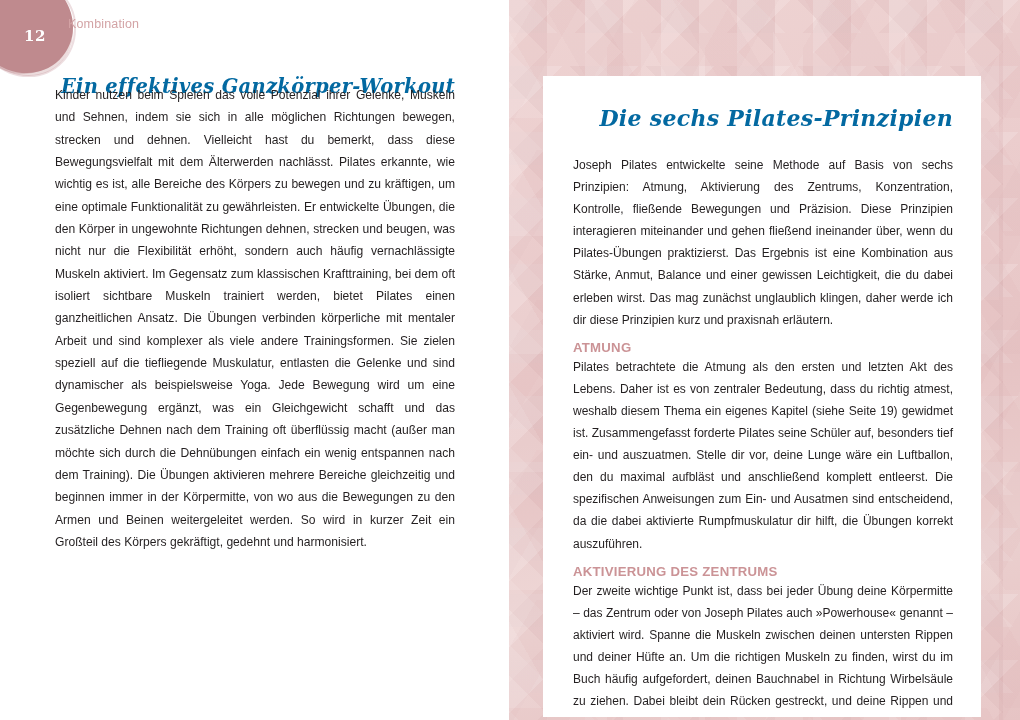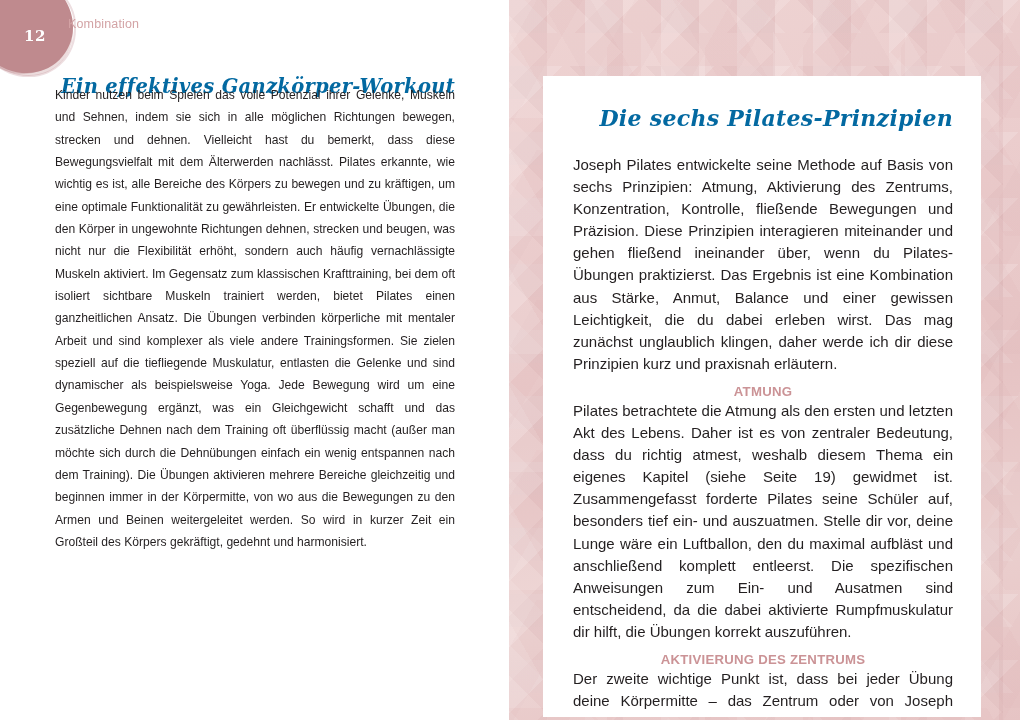--- a/index.html
+++ b/index.html
@@ -164,35 +164,35 @@
 
   #right-content {
     position: absolute;
     left: 30px;
     top: 78px;
     width: 380px;
   }
 
   #right-content p {
     margin: 0 0 9px 0;
-    font-size: 15px;
+    font-size: 12px;
     line-height: 22.1px;
     color: #231f20;
     text-align: justify;
     hyphens: manual;
   }
 
   .section-heading {
     margin: 8px 0 1px 0;
     font-size: 13.2px;
     font-weight: bold;
     color: #cb9396;
     letter-spacing: 0.25px;
     font-family: "Liberation Sans", sans-serif;
-    text-align: center;
+    text-align: left;
   }
 </style>
 </head>
 <body>
 
 <div id="spread">
 
   <div id="left-page">
 
     <div id="page-number-badge">

